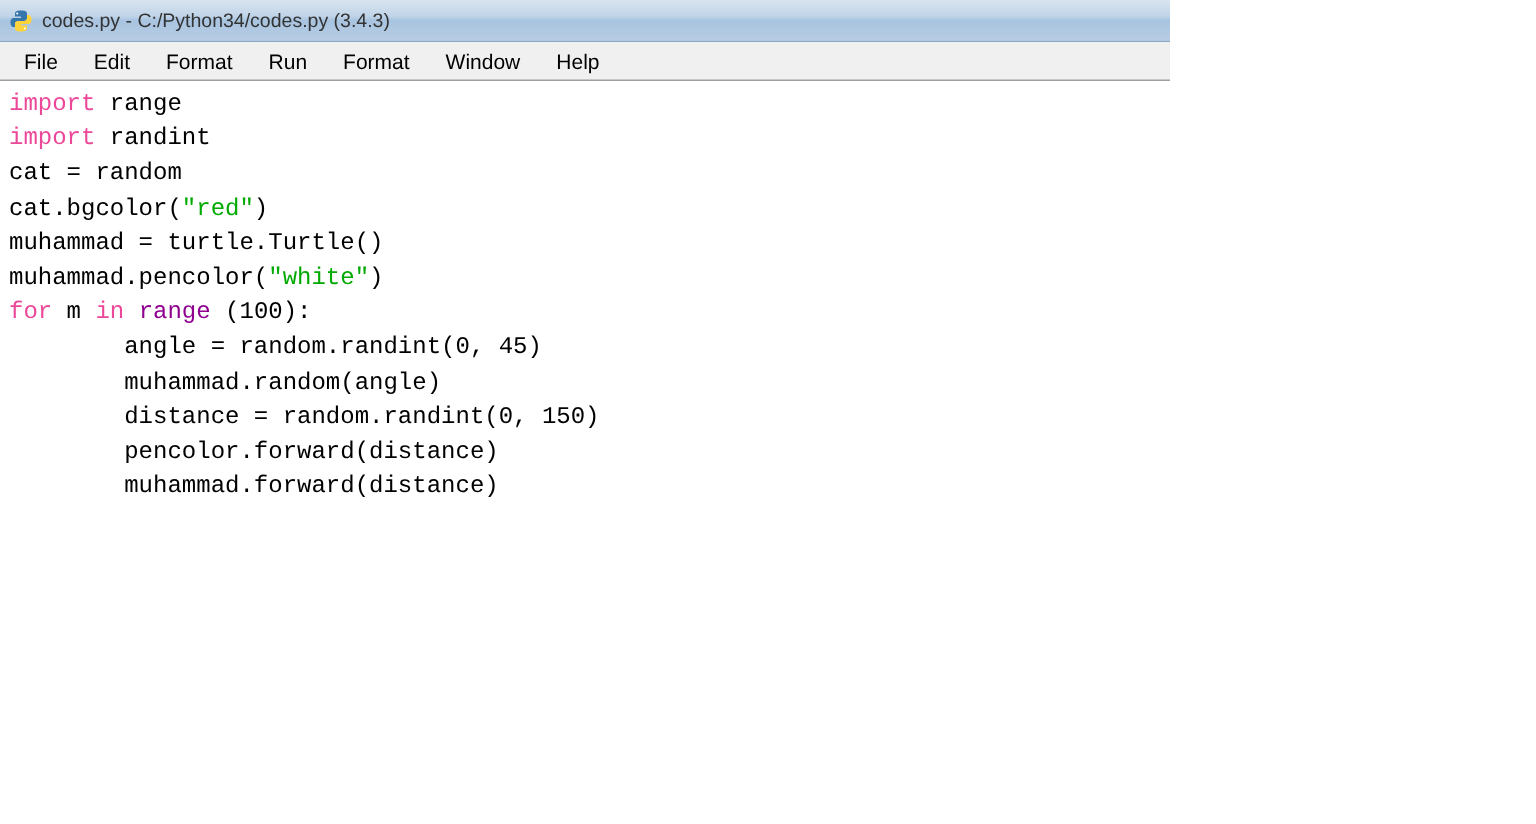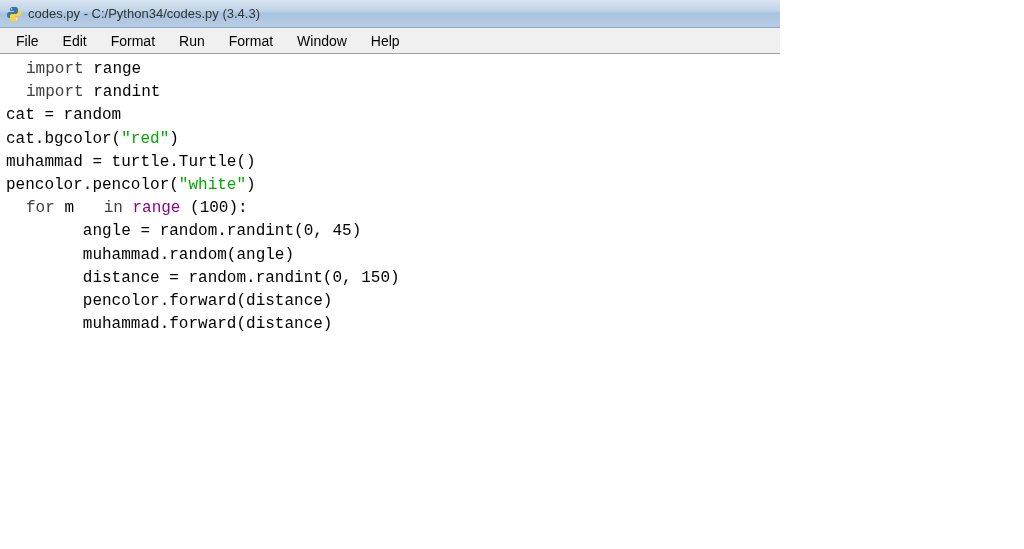--- a/index.html
+++ b/index.html
@@ -47,21 +47,21 @@
       cursor: pointer;
     }
     .code-area {
       padding: 4px 6px;
       font-family: 'Courier New', monospace;
       font-size: 16px;
       line-height: 1.45;
       white-space: pre;
       color: #000;
     }
-    .kw-orange { color: #404040; margin-left: 20px; }
+    .kw-orange { color: #ec4899; }
     .kw-purple { color: #900090; }
     .str-green { color: #00aa00; }
   </style>
 </head>
 <body>
 
 <div class="window">
   <div class="title-bar">
     <span class="title-icon">
       <svg width="16" height="16" viewBox="0 0 16 16">
@@ -80,20 +80,20 @@
     <div class="menu-item">Run</div>
     <div class="menu-item">Format</div>
     <div class="menu-item">Window</div>
     <div class="menu-item">Help</div>
   </div>
   <div class="code-area"><span class="kw-orange">import</span><span> range</span>
 <span class="kw-orange">import</span><span> randint</span>
 <span>cat = random</span>
 <span>cat.bgcolor(</span><span class="str-green">"red"</span><span>)</span>
 <span>muhammad = turtle.Turtle()</span>
-<span>pencolor.pencolor(</span><span class="str-green">"white"</span><span>)</span>
+<span>muhammad.pencolor(</span><span class="str-green">"white"</span><span>)</span>
 <span class="kw-orange">for</span><span> m </span><span class="kw-orange">in</span><span> </span><span class="kw-purple">range</span><span> (100):</span>
 <span>        angle = random.randint(0, 45)</span>
 <span>        muhammad.random(angle)</span>
 <span>        distance = random.randint(0, 150)</span>
 <span>        pencolor.forward(distance)</span>
 <span>        muhammad.forward(distance)</span></div>
 </div>
 
 </body></html>

